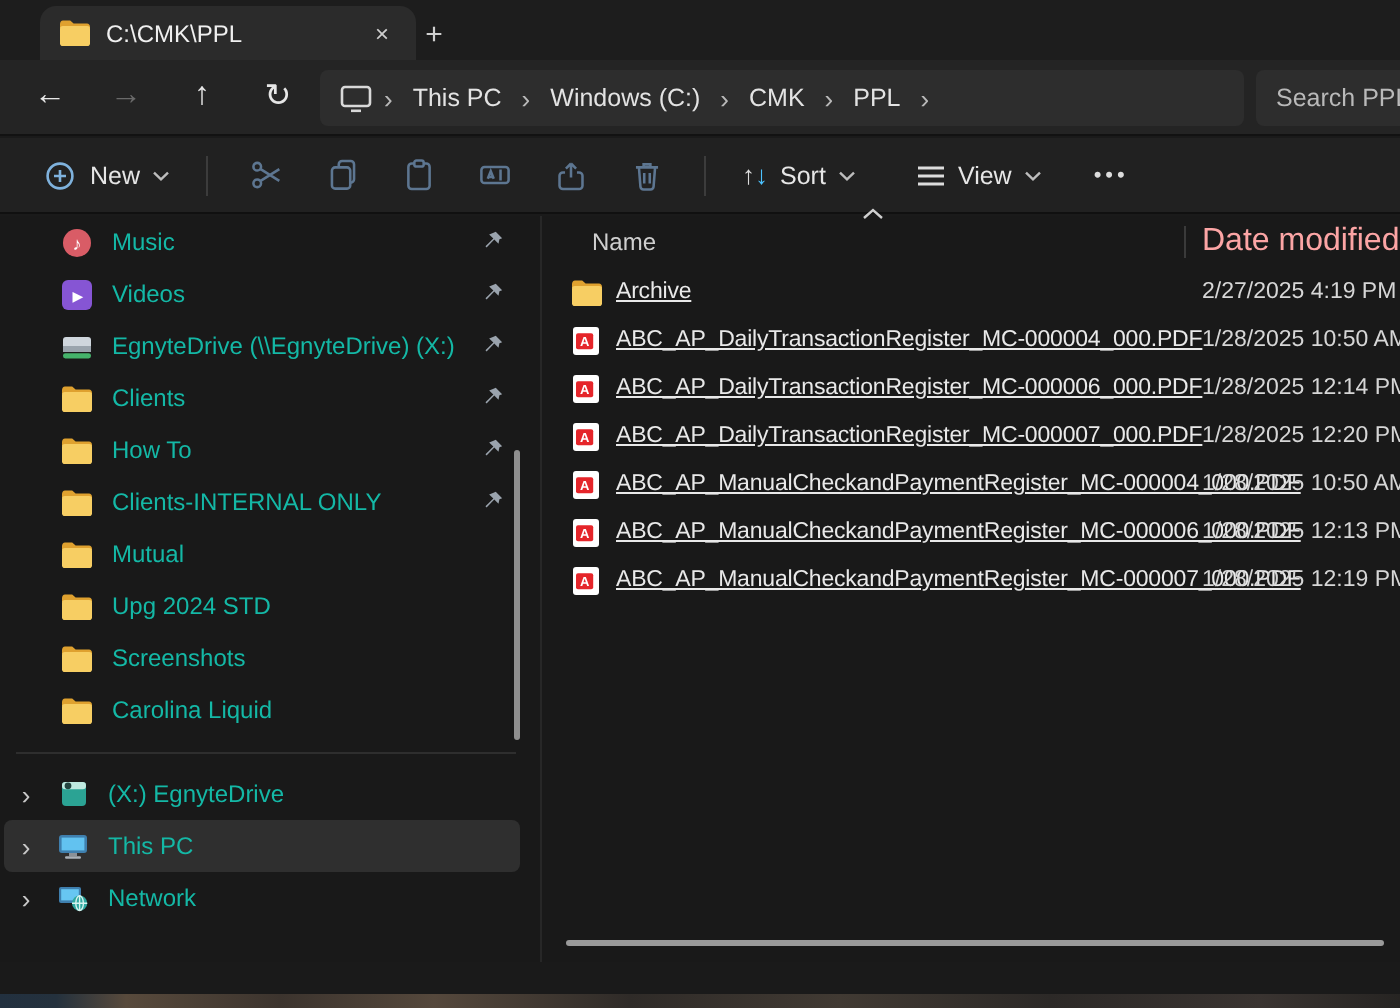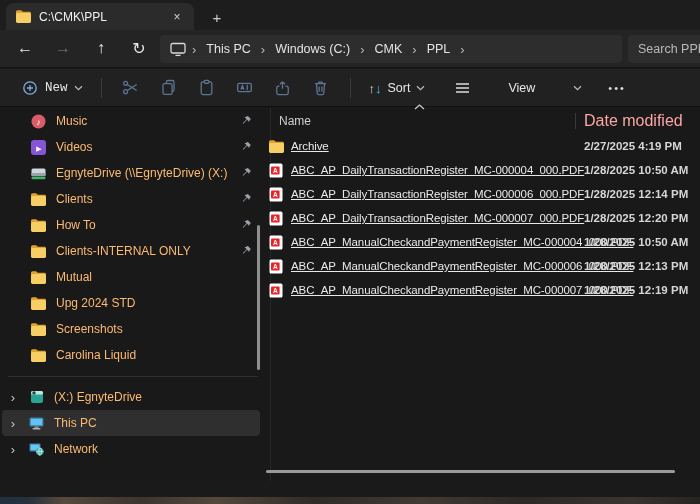--- a/index.html
+++ b/index.html
@@ -2,21 +2,21 @@
 <html><head>
 <meta charset="utf-8">
 <style>
   * { margin:0; padding:0; box-sizing:border-box; }
   html,body { background:#000; }
   body { font-family:"Liberation Sans","DejaVu Sans",sans-serif; }
   #screen { position:relative; width:700px; height:504px; background:#1a1a1a; overflow:hidden; }
 
   
   .tabstrip { position:absolute; left:0; top:0; width:700px; height:30px; background:#1d1d1d; }
-  .tab { position:absolute; left:6px; top:3px; width:188px; height:27px; background:#2b2b2b;
+  .tab { position:absolute; left:20px; top:3px; width:188px; height:27px; background:#2b2b2b;
          border-radius:8px 8px 0 0; display:flex; align-items:center; padding:0 8px 0 10px; }
   .tab-title { font-size:12px; color:#f0f0f0; margin-left:8px; flex:1; white-space:nowrap; overflow:hidden; }
   .tab-close { width:18px; height:18px; display:flex; align-items:center; justify-content:center;
                color:#cfcfcf; font-size:12px; border-radius:4px; cursor:default; }
   .newtab { position:absolute; left:205px; top:6px; width:24px; height:22px; display:flex;
             align-items:center; justify-content:center; color:#cfcfcf; font-size:15px; border-radius:4px; }
 
   
   .navbar { position:absolute; left:0; top:30px; width:700px; height:38px; background:#242424;
             border-bottom:1px solid #121212; }
@@ -29,21 +29,21 @@
   .crumb { font-size:12.5px; color:#e3e3e3; padding:0 4px; white-space:nowrap; }
   .crumb-chev { font-size:13px; color:#b9b9b9; padding:0 6px; }
   .searchbox { position:absolute; left:628px; top:5px; width:72px; height:28px; background:#2d2d2d;
                border-radius:4px 0 0 4px; display:flex; align-items:center; padding-left:10px; }
   .search-text { font-size:12.5px; color:#b9b9b9; white-space:nowrap; }
 
   
   .toolbar { position:absolute; left:0; top:69px; width:700px; height:38px; background:#212121;
              border-bottom:1px solid #101010; display:flex; align-items:center; }
   .tb-new { display:flex; align-items:center; margin-left:14px; padding:4px 8px; border-radius:4px; }
-  .tb-new-label { font-size:12.5px; color:#e6e6e6; margin:0 6px 0 7px;font-family:Liberation Mono, monospace; }
+  .tb-new-label { font-size:12.5px; color:#e6e6e6; margin:0 6px 0 7px; }
   .tb-div { width:1px; height:20px; background:#3c3c3c; margin:0 10px; }
   .tb-ico { width:38px; height:30px; display:flex; align-items:center; justify-content:center; border-radius:4px; }
   .tb-group { display:flex; align-items:center; padding:4px 8px; border-radius:4px; }
   .tb-group-label { font-size:12.5px; color:#e6e6e6; margin:0 6px; }
   .sort-glyph { font-size:13px; line-height:1; }
   .sort-up { color:#dcdcdc; } .sort-down { color:#4cc2ff; }
   .more-dots { font-size:11px; color:#dcdcdc; letter-spacing:2px; margin-left:18px; }
   .chev-svg { display:inline-flex; }
 
   
@@ -52,36 +52,36 @@
 
   
   .sidebar { position:absolute; left:0; top:0; width:270px; height:373px; }
   .side-row { height:26px; display:flex; align-items:center; padding-left:28px; position:relative;
               margin:0 10px 0 2px; border-radius:4px; }
   .side-row.selected { background:#2f2f2f; }
   .side-row .chev { width:18px; display:flex; justify-content:center; position:absolute; left:2px;
                     color:#c8c8c8; font-size:13px; }
   .side-row.tree { padding-left:26px; }
   .s-icon { width:17px; display:flex; justify-content:center; }
-  .s-label { font-size:12px; color:#fdba74; margin-left:9px; white-space:nowrap; }
+  .s-label { font-size:12px; color:#14b8a6; margin-left:9px; white-space:nowrap; }
   .pin { position:absolute; right:8px; top:7px; }
   .side-sep { height:1px; background:#2e2e2e; margin:8px 12px 7px 8px; }
   .side-scroll { position:absolute; left:257px; top:117px; width:3px; height:145px; background:#8f8f8f; border-radius:2px; }
 
   
-  .filepane { position:absolute; left:254px; top:0; width:429px; height:373px; }
+  .filepane { position:absolute; left:271px; top:0; width:429px; height:373px; }
   .sort-caret { position:absolute; left:160px; top:-4px; }
   .col-headers { position:relative; height:26px; display:flex; align-items:center; }
   .col-name { font-size:12px; color:#cfcfcf; padding-left:25px; }
   .col-date { font-size:16px; color:#fca5a5; position:absolute; left:330px; }
   .col-div { position:absolute; left:321px; top:5px; width:1px; height:16px; background:#3a3a3a; }
   .f-row { height:24px; display:flex; align-items:center; position:relative; }
   .f-icon { width:16px; display:flex; justify-content:center; margin-left:14px; }
   .f-name { font-size:11.5px; letter-spacing:-0.1px; color:#e9e9e9; margin-left:7px; white-space:nowrap;text-decoration:underline; }
-  .f-date { position:absolute; left:330px; font-size:11.5px; color:#d6d6d6; white-space:nowrap;font-weight:bold; }
+  .f-date { position:absolute; left:330px; font-size:11.5px; color:#d6d6d6; white-space:nowrap; }
   .h-scroll { position:absolute; left:12px; right:8px; bottom:8px; height:3px; background:#9a9a9a; border-radius:2px; }
 
   
   .statusbar { position:absolute; left:0; top:481px; width:700px; height:16px; background:#191919;
                border-top:1px solid #262626; display:flex; align-items:center; }
   .status-count { font-size:11.5px; color:#d8c426; background:rgba(122,110,8,0.45);
                   padding:0 3px; margin-left:7px; }
   .status-div { font-size:11.5px; color:#d8c426; margin-left:10px; }
 
   
@@ -196,21 +196,21 @@
       <span>
         <span class="sort-glyph sort-up">↑</span><span class="sort-glyph sort-down">↓</span>
       </span>
       <span class="tb-group-label">Sort</span>
       <span class="chev-svg">
         <svg width="9" height="6" viewBox="0 0 9 6" fill="none" stroke="#bdbdbd" stroke-width="1.2">
             <path d="M1 1.3l3.5 3.4L8 1.3"></path>
           </svg>
       </span>
     </div>
-    <div class="tb-group" style="margin-left:14px;gap:32px;">
+    <div class="tb-group" style="margin-left:14px;">
       <span>
         <svg width="15" height="12" viewBox="0 0 15 12" stroke="#dcdcdc" stroke-width="1.4">
             <path d="M1 2h13M1 6h13M1 10h13"></path>
           </svg>
       </span>
       <span class="tb-group-label">View</span>
       <span class="chev-svg">
         <svg width="9" height="6" viewBox="0 0 9 6" fill="none" stroke="#bdbdbd" stroke-width="1.2">
             <path d="M1 1.3l3.5 3.4L8 1.3"></path>
           </svg>

